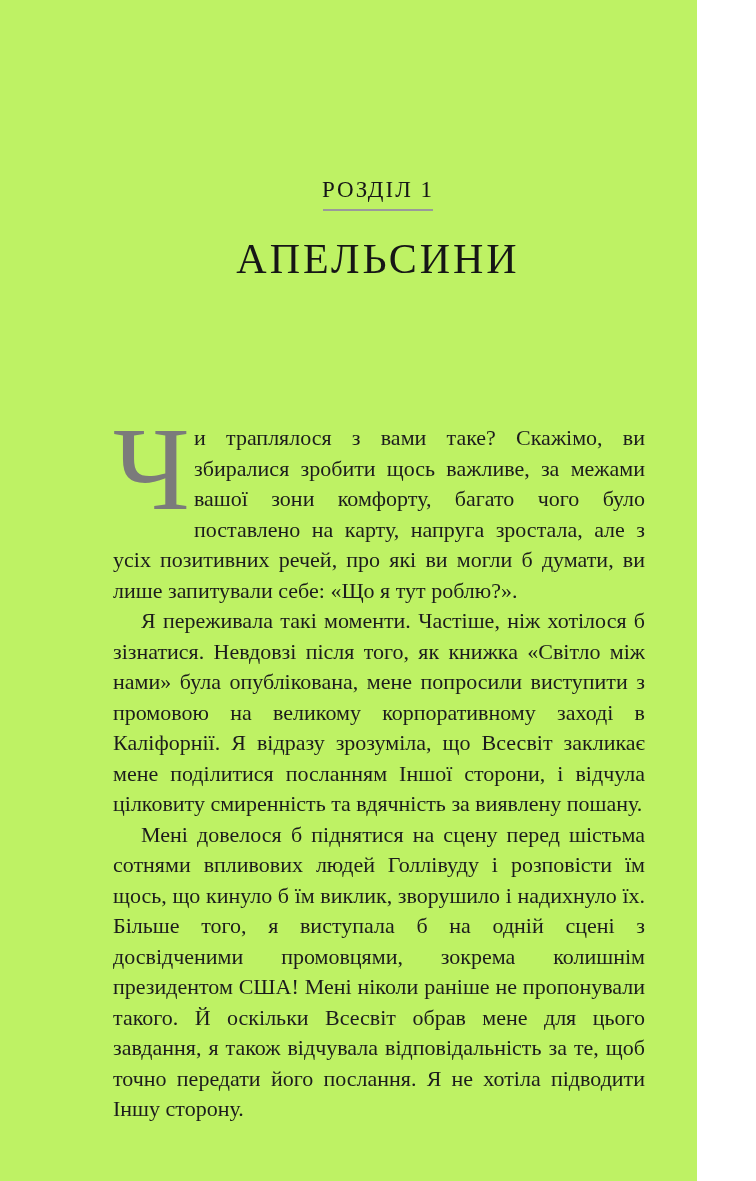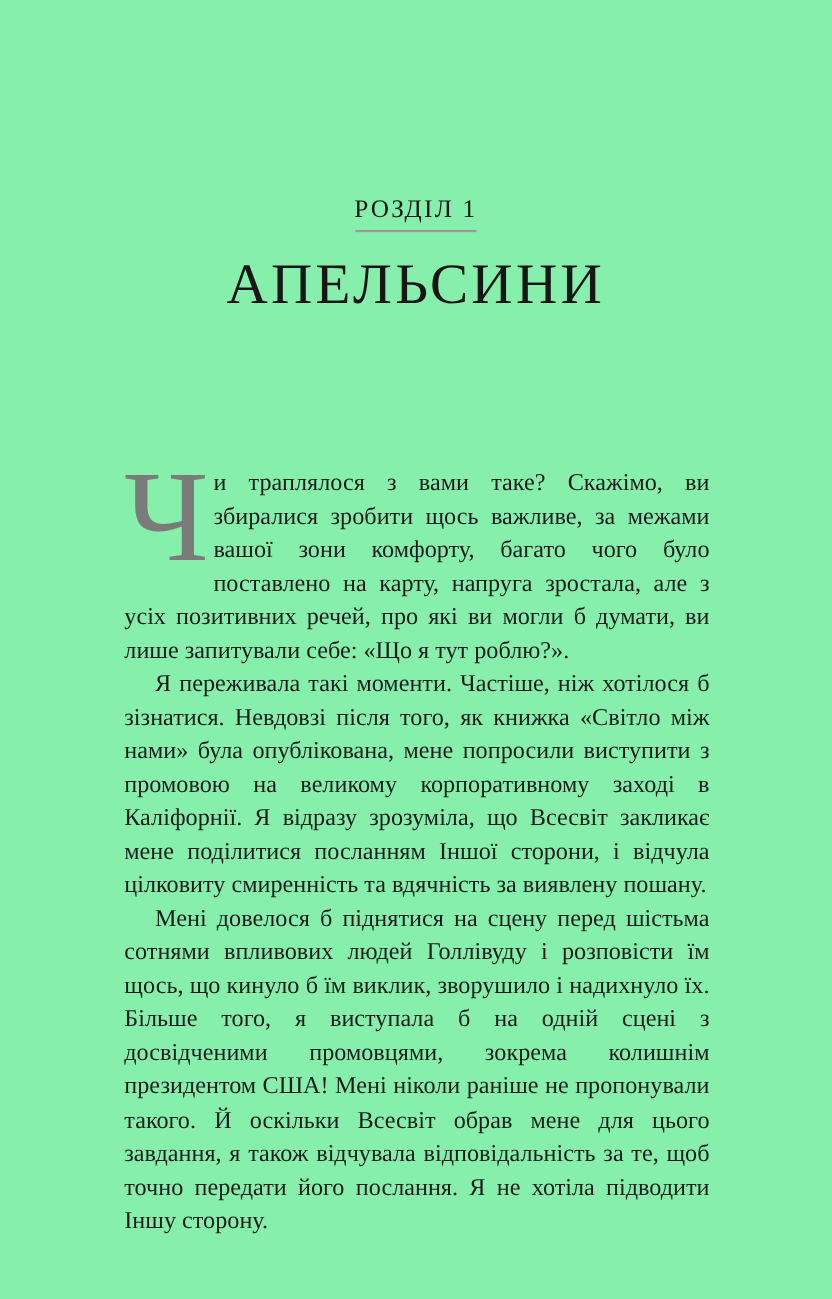--- a/index.html
+++ b/index.html
@@ -2,23 +2,23 @@
 <html lang="uk"><head>
 <meta charset="utf-8">
 <style>
   html, body {
     margin: 0;
     padding: 0;
     background: #ffffff;
   }
   .page {
     position: relative;
-    width: 756px;
+    width: 697px;
     height: 1181px;
-    background: #86efac;
+    background: #bef264;
     overflow: hidden;
     font-family: "Liberation Serif", "DejaVu Serif", serif;
     color: #1c1c1c;
     text-decoration: underline;
   }
   .chapter-head {
     position: absolute;
     top: 177px;
     left: 0;
     width: 756px;
@@ -31,21 +31,21 @@
     color: #161616;
   }
   .rule {
     width: 110px;
     height: 2px;
     background: #9a9a9a;
     margin: 6px auto 0 auto;
   }
   .title {
     margin: 25px 0 0 0;
-    font-size: 52px;
+    font-size: 42px;
     line-height: 46px;
     font-weight: normal;
     letter-spacing: 3px;
     color: #161616;
   }
   .body-text {
     position: absolute;
     left: 113px;
     top: 423px;
     width: 532px;

